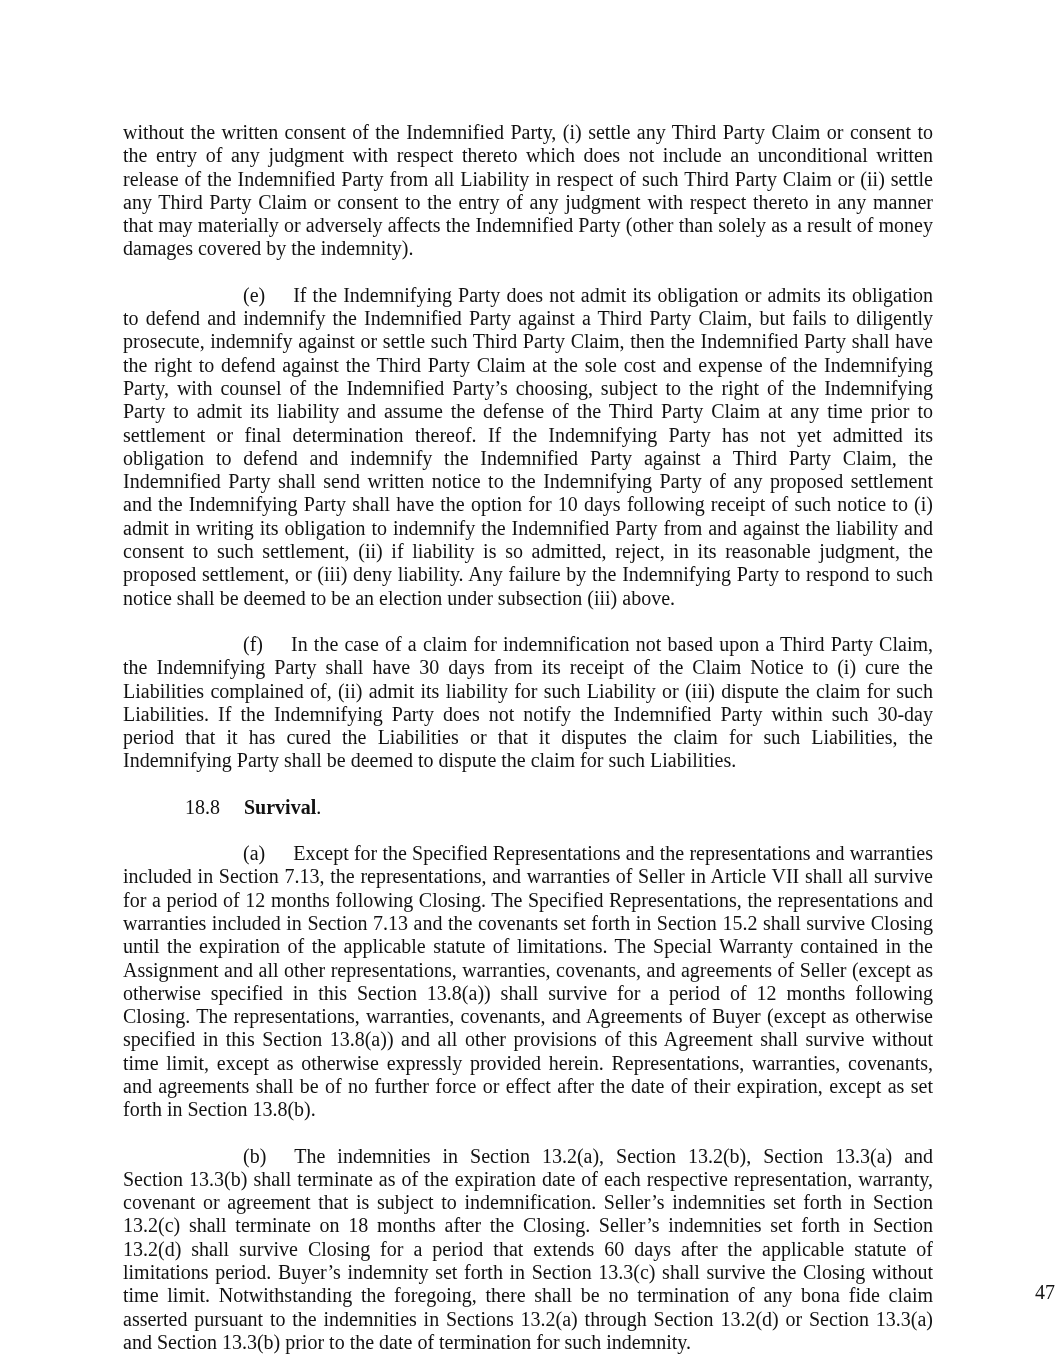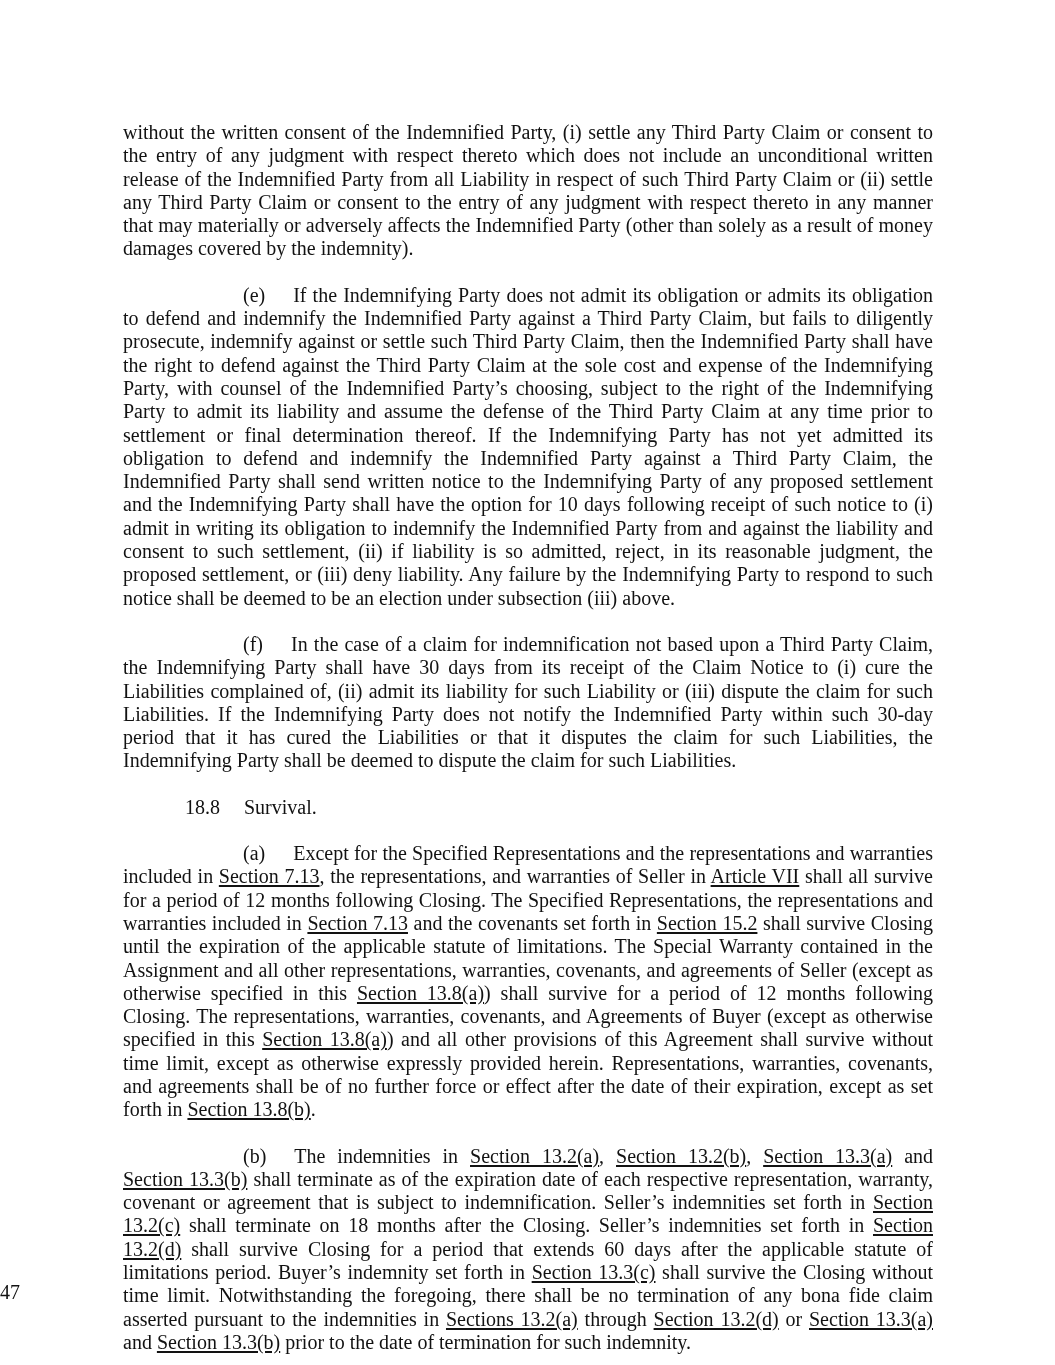--- a/index.html
+++ b/index.html
@@ -22,27 +22,27 @@
   }
   .para{
     margin:23px 0 0 0;
     text-align:justify;
   }
   .para-continuation{margin-top:0;text-indent:0;}
   .para-lettered{text-indent:120px;}
   .para-heading{text-indent:62px;text-align:left;}
   .sp-tab{display:inline-block;width:28px;}
   .sp-tab-sm{display:inline-block;width:24px;}
-  .u{text-decoration:underline;text-underline-offset:2px;}
-  .b{font-weight:normal;}
+  .u{text-underline-offset:2px;}
+  .b{font-weight:bold;}
   .page-number{
     position:absolute;
     left:0;right:0;
     top:1281px;
-    text-align:left;
+    text-align:right;
   }
 </style>
 </head>
 <body>
 
 <div class="page">
   <div class="doc-body" id="doc-body">
       <p class="para para-continuation"><span>without the written consent of the Indemnified Party, (i) settle any Third Party Claim or consent to the entry of any judgment with respect thereto which does not include an unconditional written release of the Indemnified Party from all Liability in respect of such Third Party Claim or (ii) settle any Third Party Claim or consent to the entry of any judgment with respect thereto in any manner that may materially or adversely affects the Indemnified Party (other than solely as a result of money damages covered by the indemnity).</span></p>
       <p class="para para-lettered"><span>(e)</span><span class="sp-tab"></span><span>If the Indemnifying Party does not admit its obligation or admits its obligation to defend and indemnify the Indemnified Party against a Third Party Claim, but fails to diligently prosecute, indemnify against or settle such Third Party Claim, then the Indemnified Party shall have the right to defend against the Third Party Claim at the sole cost and expense of the Indemnifying Party, with counsel of the Indemnified Party’s choosing, subject to the right of the Indemnifying Party to admit its liability and assume the defense of the Third Party Claim at any time prior to settlement or final determination thereof.  If the Indemnifying Party has not yet admitted its obligation to defend and indemnify the Indemnified Party against a Third Party Claim, the Indemnified Party shall send written notice to the Indemnifying Party of any proposed settlement and the Indemnifying Party shall have the option for 10 days following receipt of such notice to (i) admit in writing its obligation to indemnify the Indemnified Party from and against the liability and consent to such settlement, (ii) if liability is so admitted, reject, in its reasonable judgment, the proposed settlement, or (iii) deny liability.  Any failure by the Indemnifying Party to respond to such notice shall be deemed to be an election under subsection (iii) above.</span></p>
       <p class="para para-lettered"><span>(f)</span><span class="sp-tab"></span><span>In the case of a claim for indemnification not based upon a Third Party Claim, the Indemnifying Party shall have 30 days from its receipt of the Claim Notice to (i) cure the Liabilities complained of, (ii) admit its liability for such Liability or (iii) dispute the claim for such Liabilities.  If the Indemnifying Party does not notify the Indemnified Party within such 30-day period that it has cured the Liabilities or that it disputes the claim for such Liabilities, the Indemnifying Party shall be deemed to dispute the claim for such Liabilities.</span></p>

